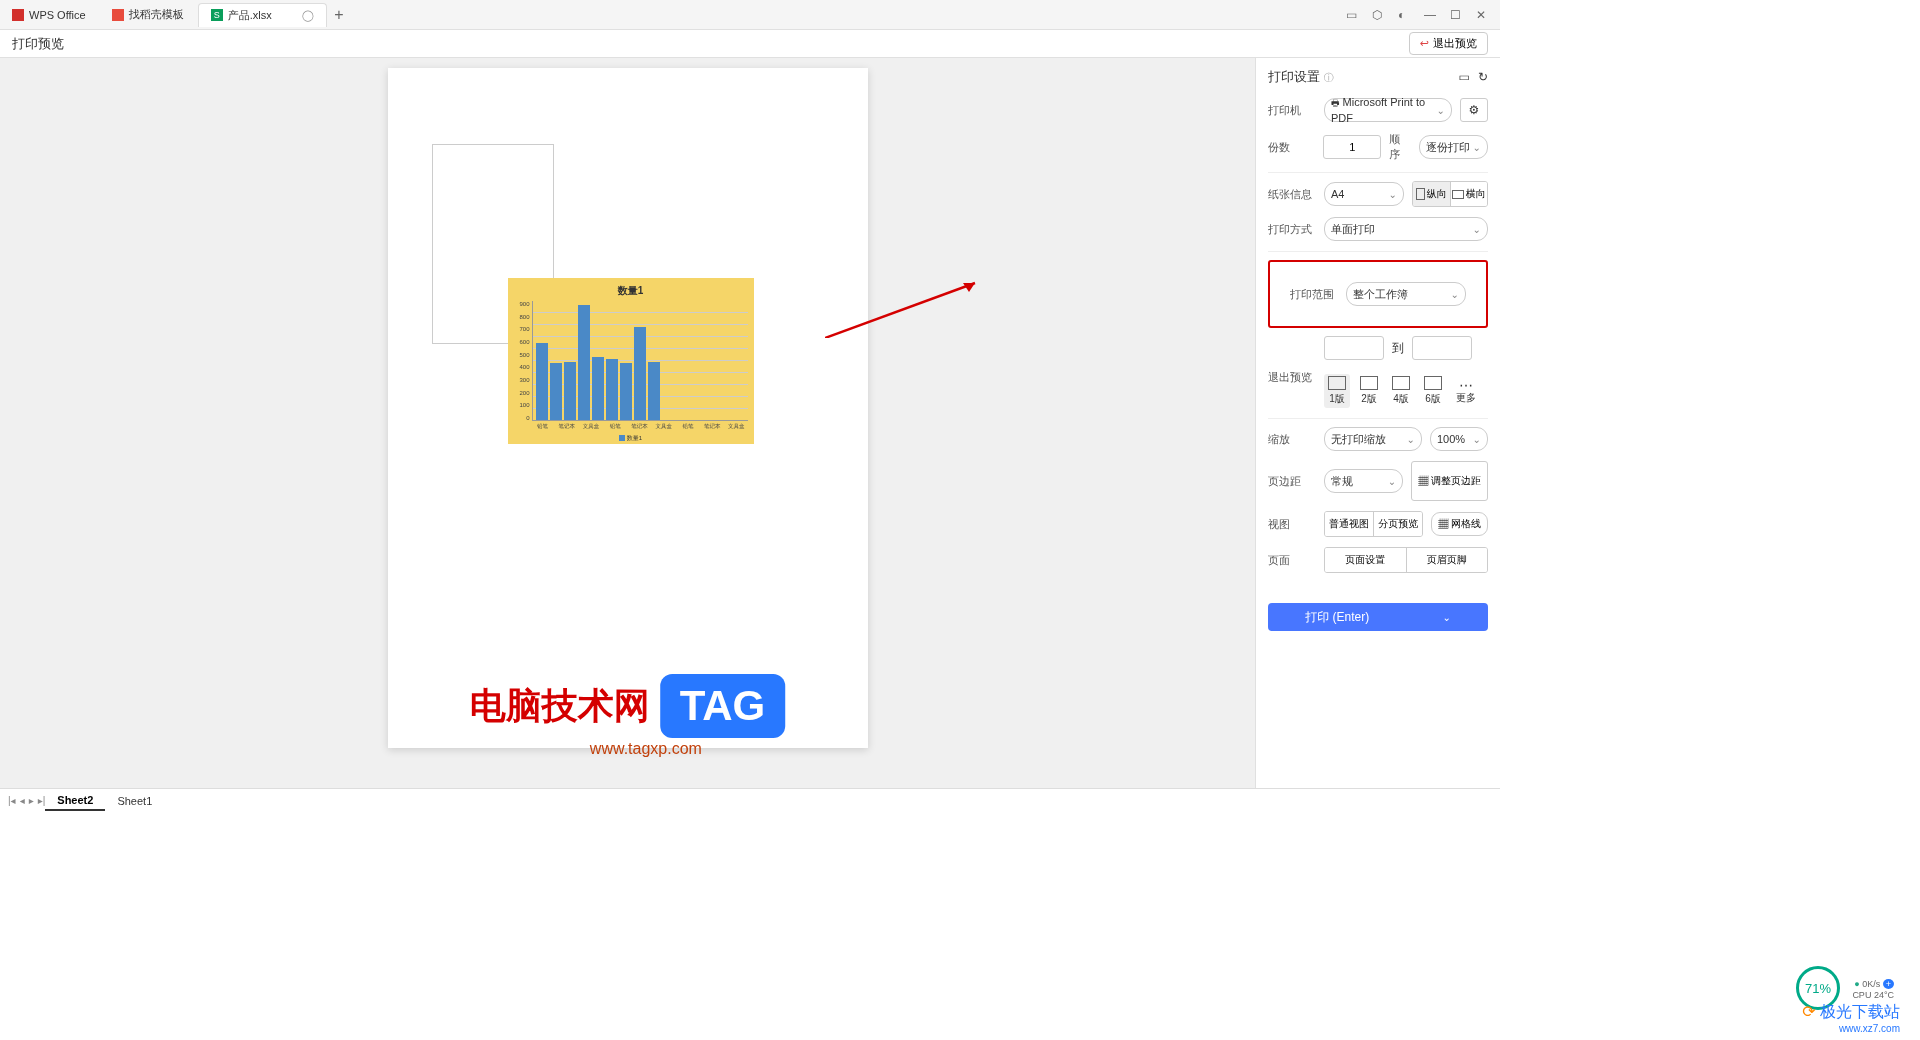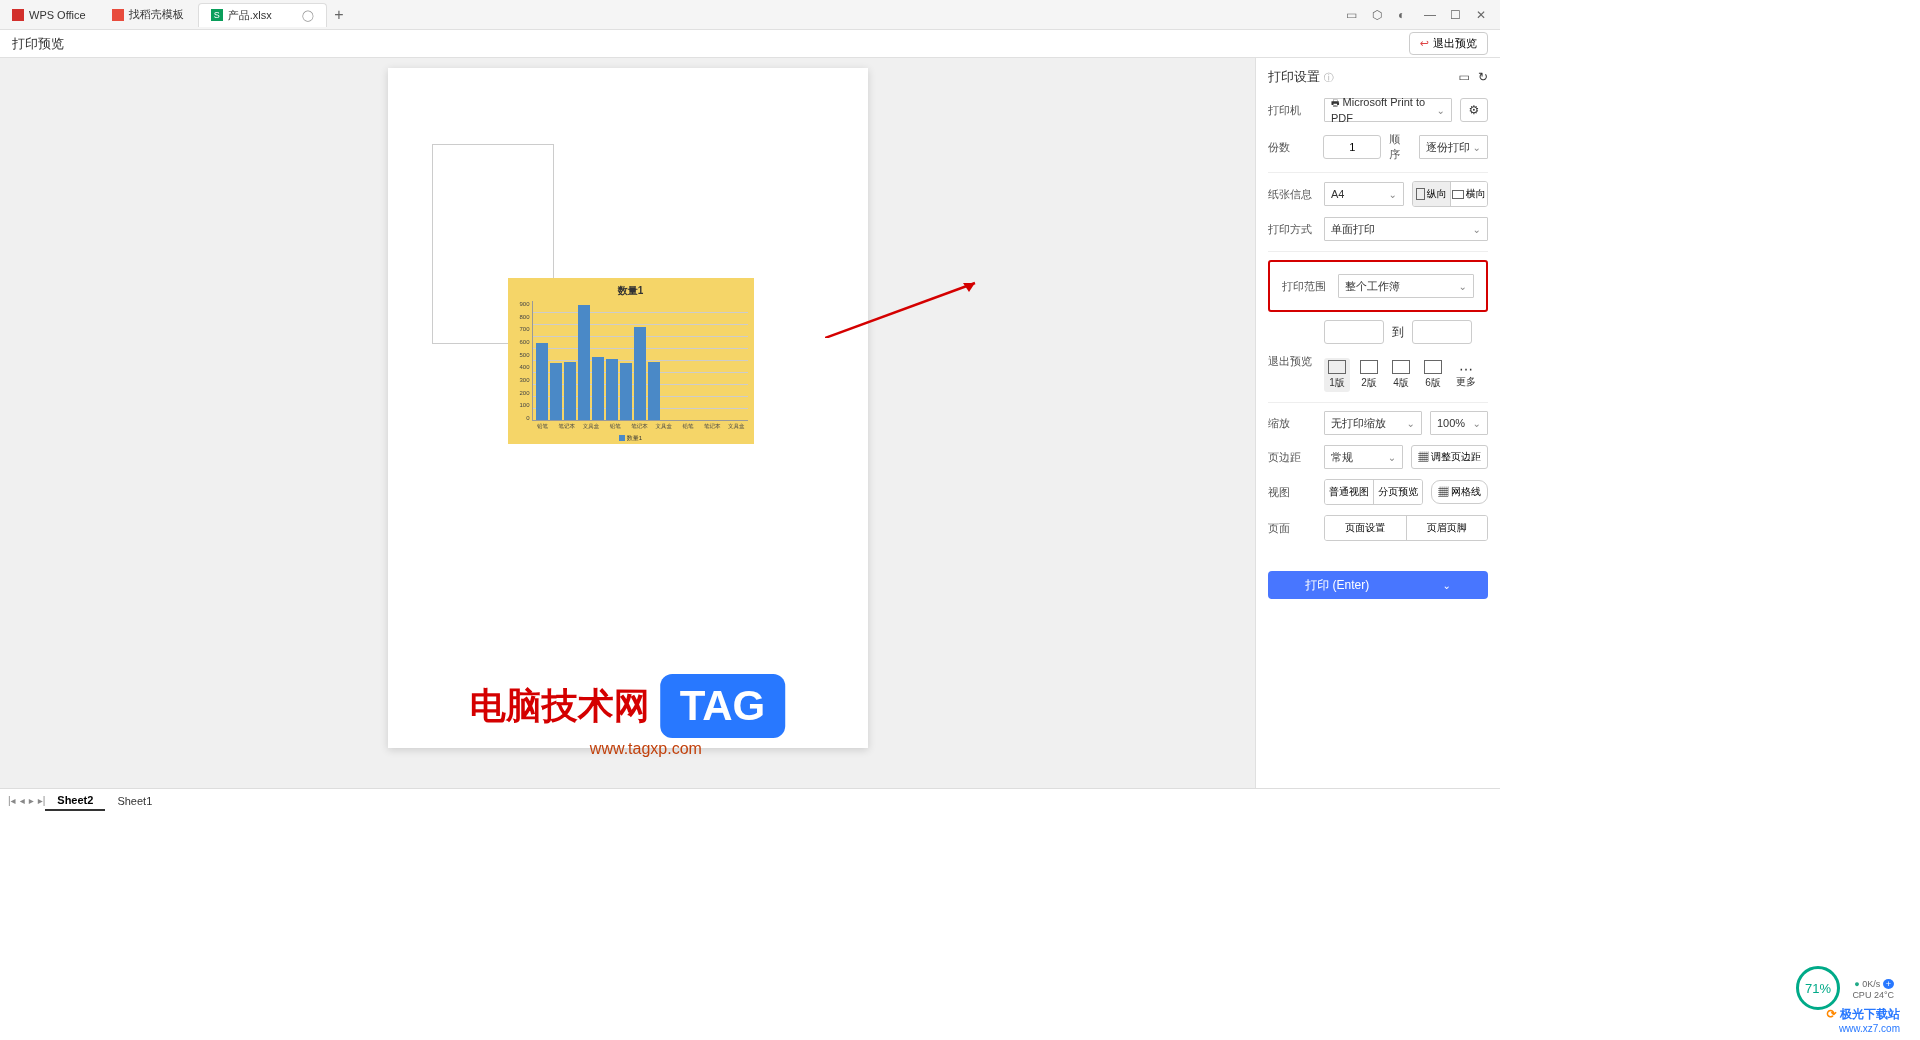--- a/index.html
+++ b/index.html
@@ -31,21 +31,21 @@
 .x-labels{display:flex;padding-left:18px;font-size:5.5px;gap:2px;margin-top:2px}
 .x-labels span{flex:1;text-align:center;color:#444}
 .chart-legend{text-align:center;font-size:6px;margin-top:4px}
 .legend-sq{display:inline-block;width:6px;height:6px;background:#4a89c7;margin-right:2px;vertical-align:middle}
 .settings-panel{width:245px;border-left:1px solid #e0e0e0;padding:10px 12px;background:#fff;overflow-y:auto}
 .settings-header{display:flex;align-items:center;justify-content:space-between;margin-bottom:12px}
 .settings-title{font-size:13px;font-weight:500}
 .settings-row{display:flex;align-items:center;margin-bottom:10px;gap:8px}
 .settings-label{width:48px;font-size:11px;color:#555}
 .settings-control{flex:1}
-.sel{width:100%;height:24px;border:1px solid #ccc;border-radius:1px;padding:0 6px;background:#fff;font-size:11px;display:flex;align-items:center;justify-content:space-between;cursor:pointer}
+.sel{width:100%;height:24px;border:1px solid #ccc;border-radius:11px;padding:0 6px;background:#fff;font-size:11px;display:flex;align-items:center;justify-content:space-between;cursor:pointer}
 .sel-chev{color:#888;font-size:10px}
 .num-input{width:58px;height:24px;border:1px solid #ccc;border-radius:3px;text-align:center;font-size:11px}
 .btn-group{display:flex;gap:0;border:1px solid #ccc;border-radius:3px;overflow:hidden}
 .btn-group .bg-btn{flex:1;height:24px;border:none;background:#fff;font-size:10px;cursor:pointer;border-right:1px solid #ccc;display:flex;align-items:center;justify-content:center;gap:2px}
 .btn-group .bg-btn:last-child{border-right:none}
 .btn-group .bg-btn.active{background:#eee}
 .icon-btn{width:28px;height:24px;border:1px solid #ccc;border-radius:3px;background:#fff;display:flex;align-items:center;justify-content:center;cursor:pointer}
 .highlight-row{border:2px solid #d40000;padding:4px;border-radius:3px;margin-bottom:8px}
 .layout-options{display:flex;gap:6px;margin-top:4px;align-items:center}
 .layout-opt{display:flex;flex-direction:column;align-items:center;font-size:10px;cursor:pointer;padding:2px 4px}
@@ -62,21 +62,21 @@
 .view-icons{display:flex;gap:4px}
 .view-icon{width:16px;height:14px;border:1px solid #888;cursor:pointer}
 .zoom-slider{width:80px;height:4px;background:#ddd;position:relative;border-radius:2px}
 .zoom-slider::after{content:"";position:absolute;left:50%;top:-3px;width:10px;height:10px;background:#888;border-radius:50%;transform:translateX(-50%)}
 .watermark{position:absolute;bottom:50px;left:50%;transform:translateX(-50%);display:flex;align-items:center;gap:10px;pointer-events:none}
 .watermark-text{color:#d40000;font-size:36px;font-weight:bold}
 .tag-badge{background:#2878ff;color:#fff;font-size:42px;font-weight:bold;padding:8px 20px;border-radius:12px}
 .watermark-url{color:#c2410c;position:absolute;bottom:30px;left:47%;font-size:16px}
 .circle-badge{position:absolute;bottom:30px;right:80px;width:44px;height:44px;border:3px solid #0a8;border-radius:50%;display:flex;align-items:center;justify-content:center;font-size:13px;color:#0a8}
 .dl-badge-container{position:absolute;bottom:6px;right:20px;text-align:right}
-.dl-badge{color:#2878ff;font-size:12px;font-weight:700}
+.dl-badge{color:#2878ff;font-size:16px;font-weight:400}
 .dl-url{color:#2878ff;font-size:10px}
 .red-arrow{position:absolute;top:220px;right:270px;width:160px;height:60px;pointer-events:none}
 .icon-sm{width:10px;height:10px;display:inline-block;border:1px solid #666}
 .divider{height:1px;background:#eee;margin:8px 0}
 </style>
 </head>
 <body>
 
 <div class="titlebar">
   <div class="tab">
@@ -219,21 +219,21 @@
     <div class="settings-row">
       <span class="settings-label">打印方式</span>
       <div class="sel settings-control">
           <span>单面打印</span>
           <span class="sel-chev">⌄</span>
         </div>
     </div>
     <div class="divider"></div>
 
     <div class="highlight-row">
-      <div class="settings-row" style="margin:8px">
+      <div class="settings-row" style="margin:16px">
         <span class="settings-label">打印范围</span>
         <div class="sel settings-control">
             <span>整个工作簿</span>
             <span class="sel-chev">⌄</span>
           </div>
       </div>
     </div>
 
     <div class="settings-row">
       <span class="settings-label" style="visibility:hidden">页码范围</span>
@@ -280,21 +280,21 @@
           <span class="sel-chev">⌄</span>
         </div>
     </div>
 
     <div class="settings-row">
       <span class="settings-label">页边距</span>
       <div class="sel" style="flex:1">
           <span>常规</span>
           <span class="sel-chev">⌄</span>
         </div>
-      <button class="bg-btn" style="border:1px solid #ccc;border-radius:3px;padding:0 6px;height:24px;background:#fff;font-size:10px"><span>▦</span> <span>调整页边距</span></button>
+      <button class="bg-btn" style="border:1px solid #ccc;border-radius:3px;padding:0 6px;height:40px;background:#fff;font-size:10px"><span>▦</span> <span>调整页边距</span></button>
     </div>
 
     <div class="settings-row">
       <span class="settings-label">视图</span>
       <div class="btn-group" style="flex:1">
         <button class="bg-btn">普通视图</button>
         <button class="bg-btn">分页预览</button>
       </div>
       <button class="bg-btn" style="border:1px solid #ccc;border-radius:9px;padding:0 6px;height:24px;background:#fff;font-size:10px"><span>▦</span> <span>网格线</span></button>
     </div>

